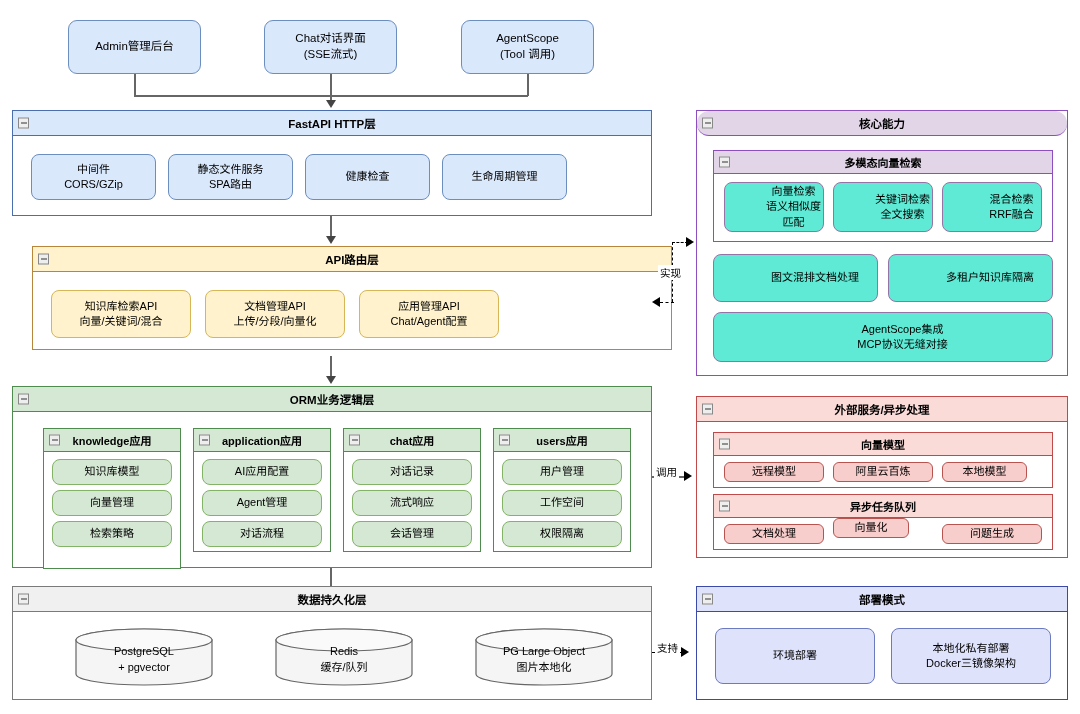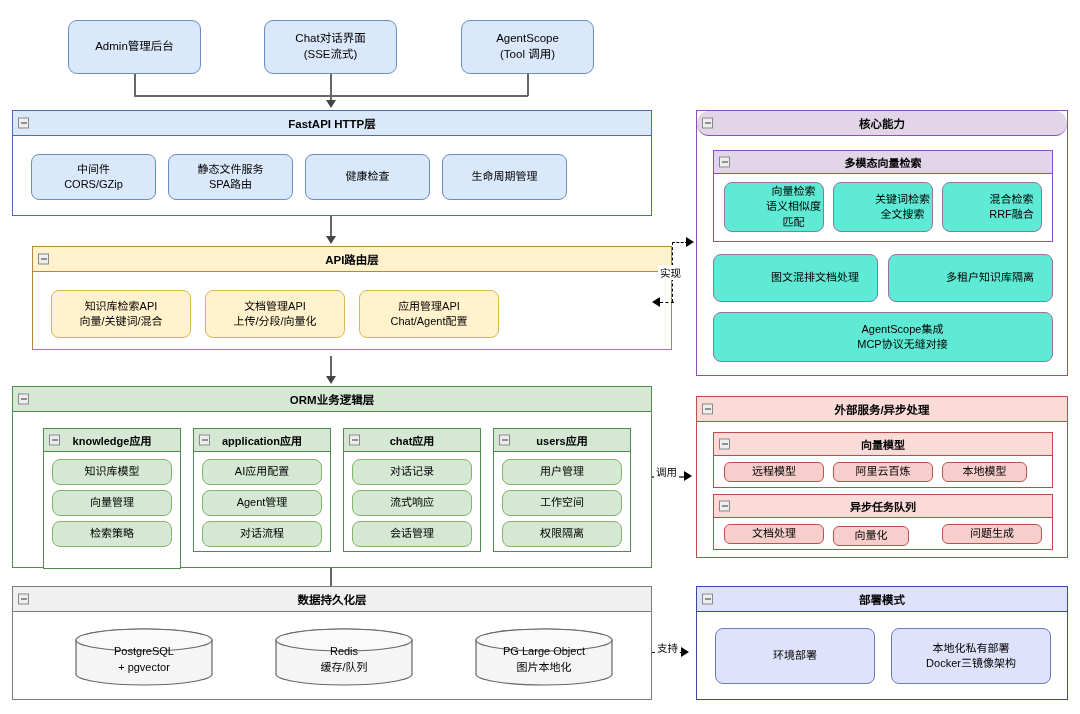--- a/index.html
+++ b/index.html
@@ -429,21 +429,21 @@
 
       <div class="abs sub s-red" style="left:16px;top:72px;width:340px;height:56px;">
         <div class="sub-head">
           <span class="collapse">
               <i></i>
             </span>
           <span>异步任务队列</span>
         </div>
         <div style="position:relative;height:32px;">
           <div class="abs item i-red" style="left:10px;top:6px;width:100px;height:20px;">文档处理</div>
-          <div class="abs item i-red" style="left:119px;top:8px;width:76px;height:20px;">向量化</div>
+          <div class="abs item i-red" style="left:119px;top:0;width:76px;height:20px;">向量化</div>
           <div class="abs item i-red" style="left:228px;top:6px;width:100px;height:20px;">问题生成</div>
         </div>
       </div>
 
     </div>
   </div>
 
   <div class="abs layer p-indigo" style="left:696px;top:586px;width:372px;height:114px;">
     <div class="layer-head">
       <span class="collapse">

